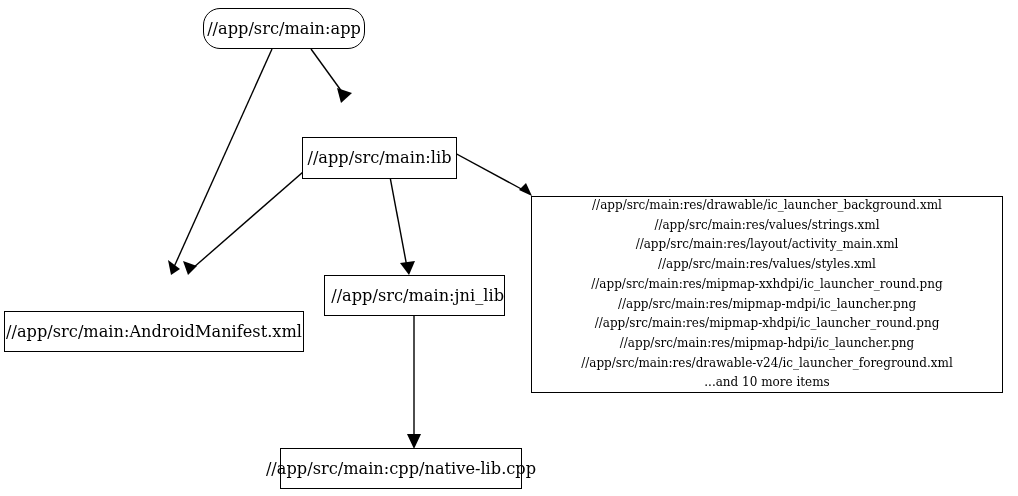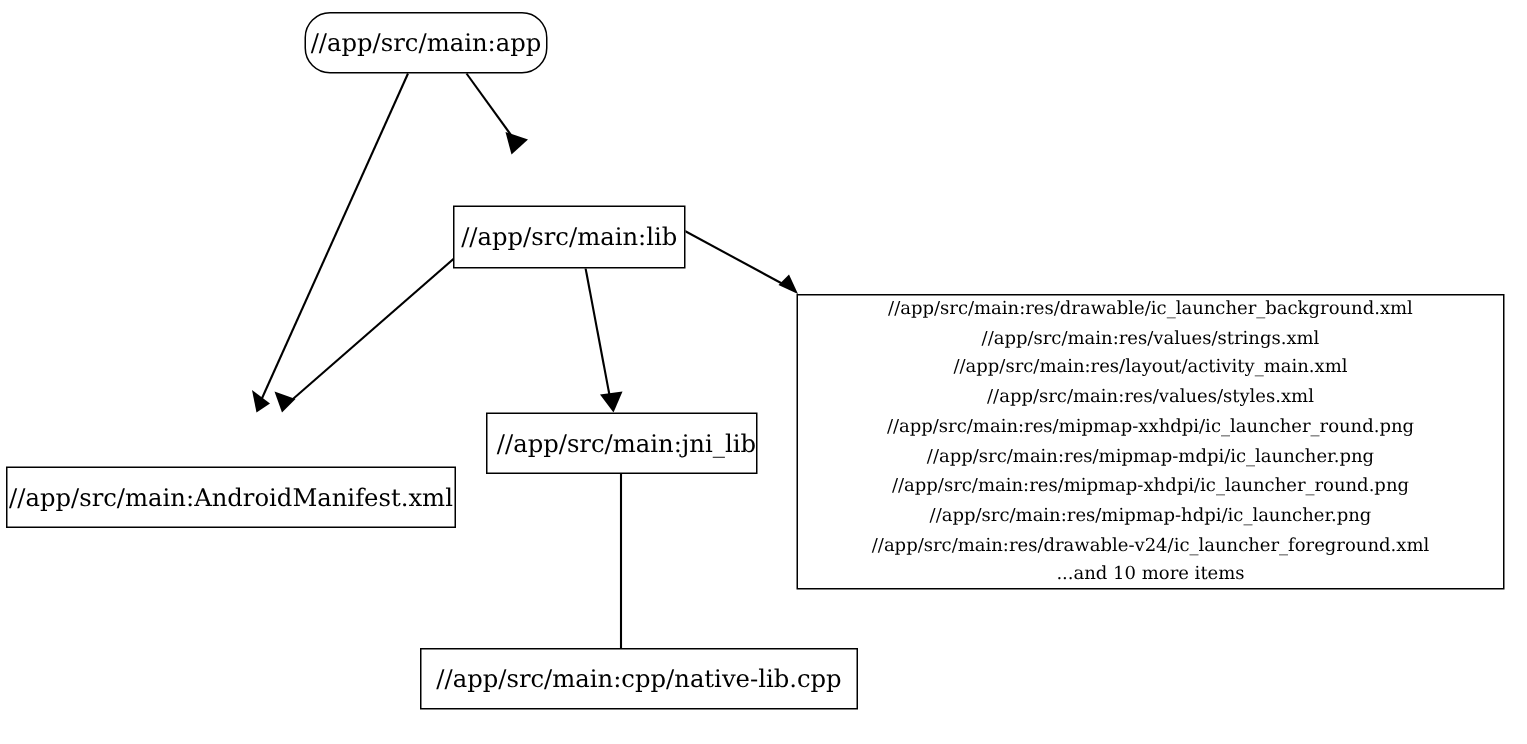--- a/index.html
+++ b/index.html
@@ -77,22 +77,22 @@
   #node-res {
     left: 531px;
     top: 196px;
     width: 472px;
     height: 197px;
     line-height: 19.7px;
     font-size: 12px;
   }
   #node-cpp {
     left: 280px;
-    top: 432px;
-    width: 292px;
+    top: 448px;
+    width: 242px;
     height: 41px;
   }
 </style>
 </head>
 <body>
 
 <div id="graph-canvas">
 
   <svg id="edge-layer" viewBox="0 0 1018 496" width="1018" height="496" xmlns="http://www.w3.org/2000/svg">
     <g fill="none" stroke="#000000" stroke-width="1.4">

